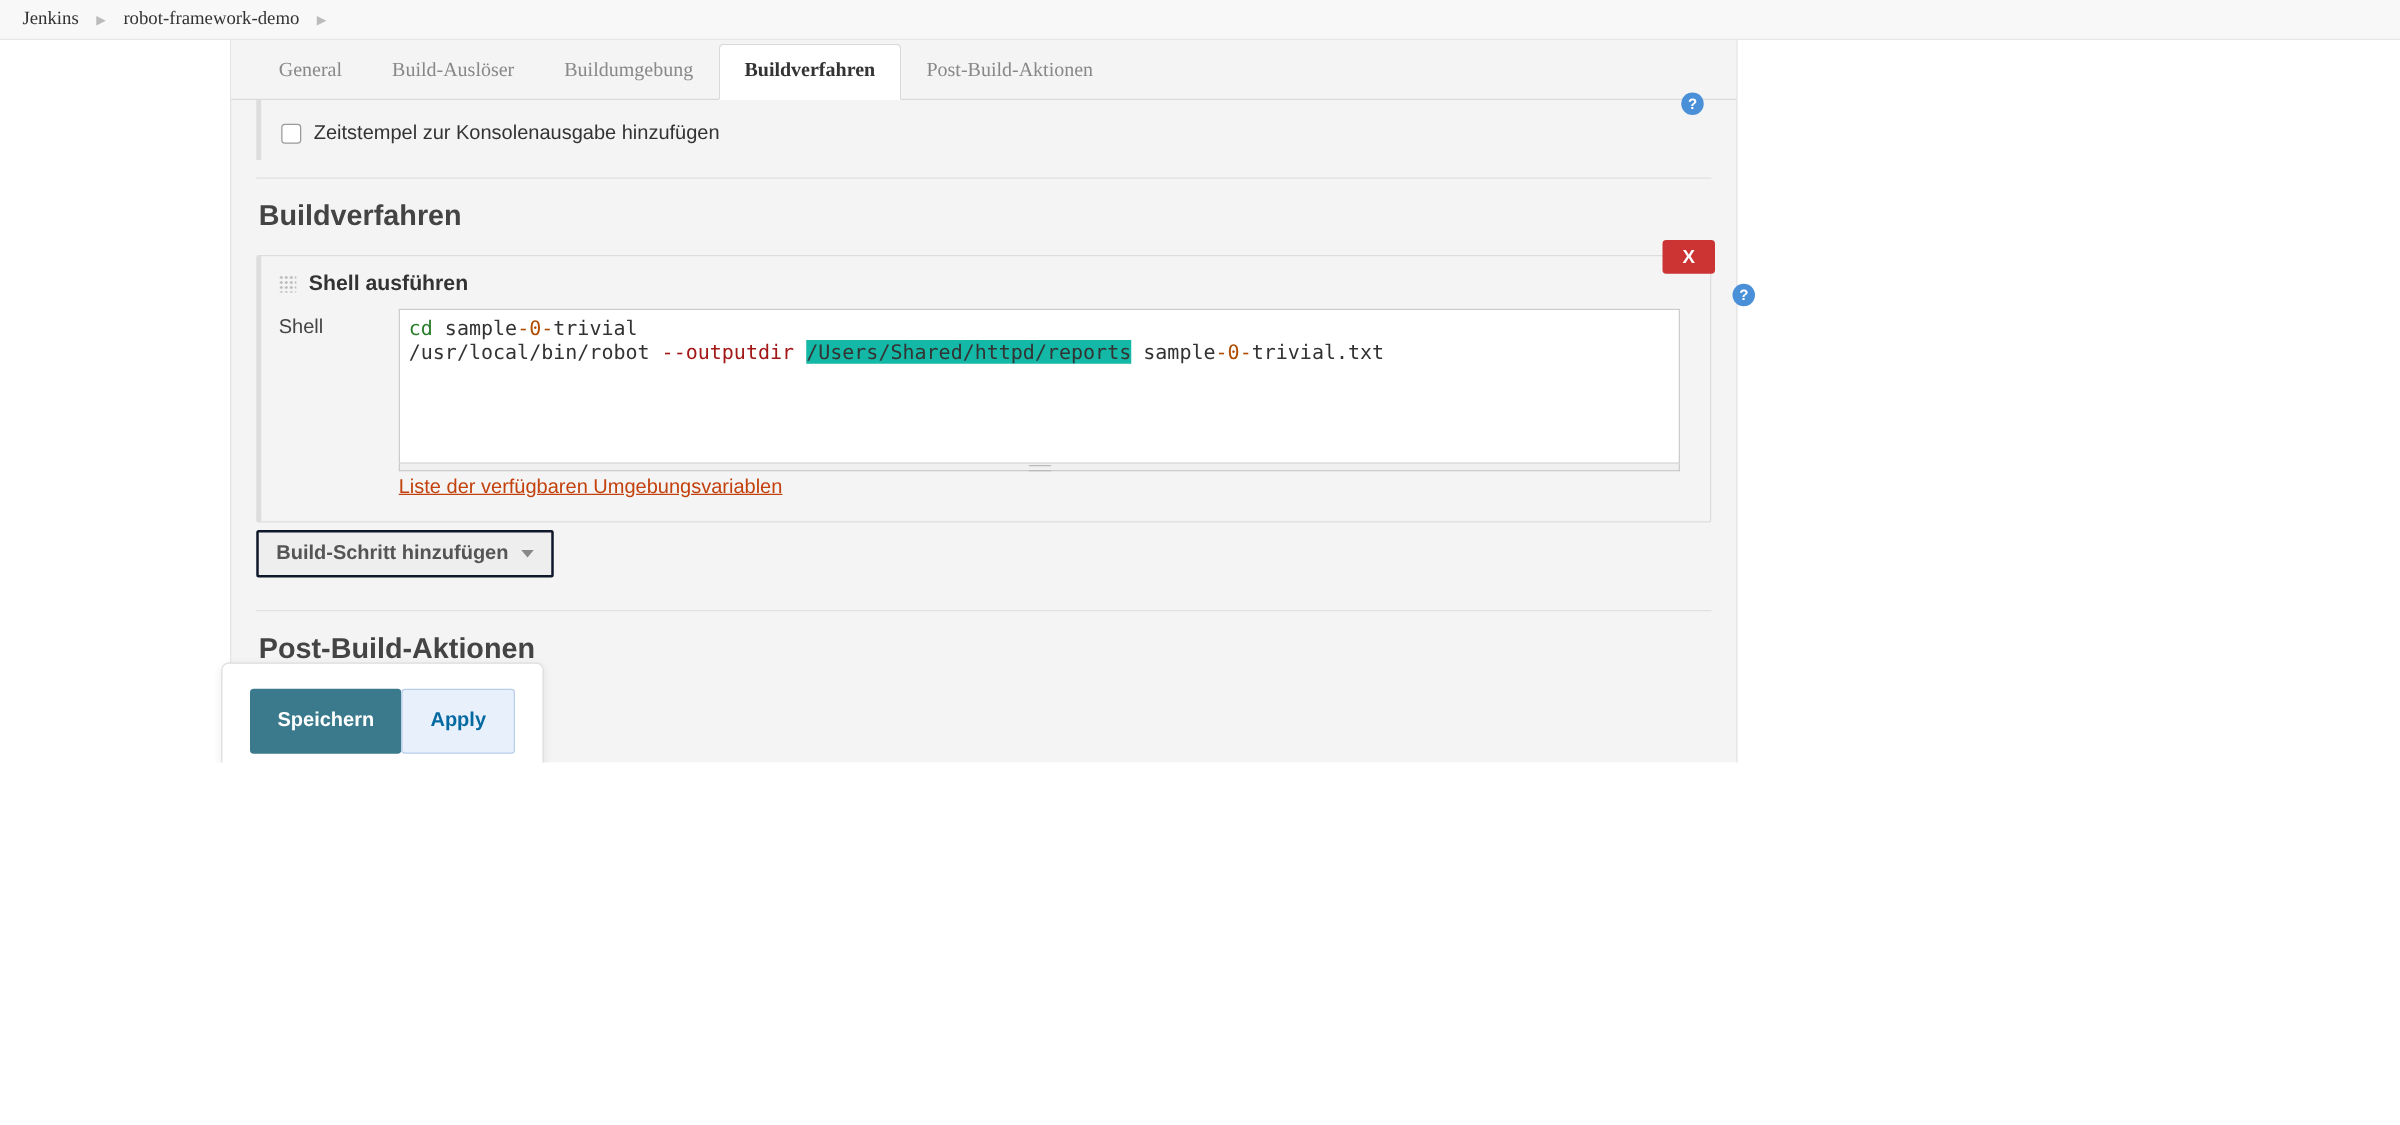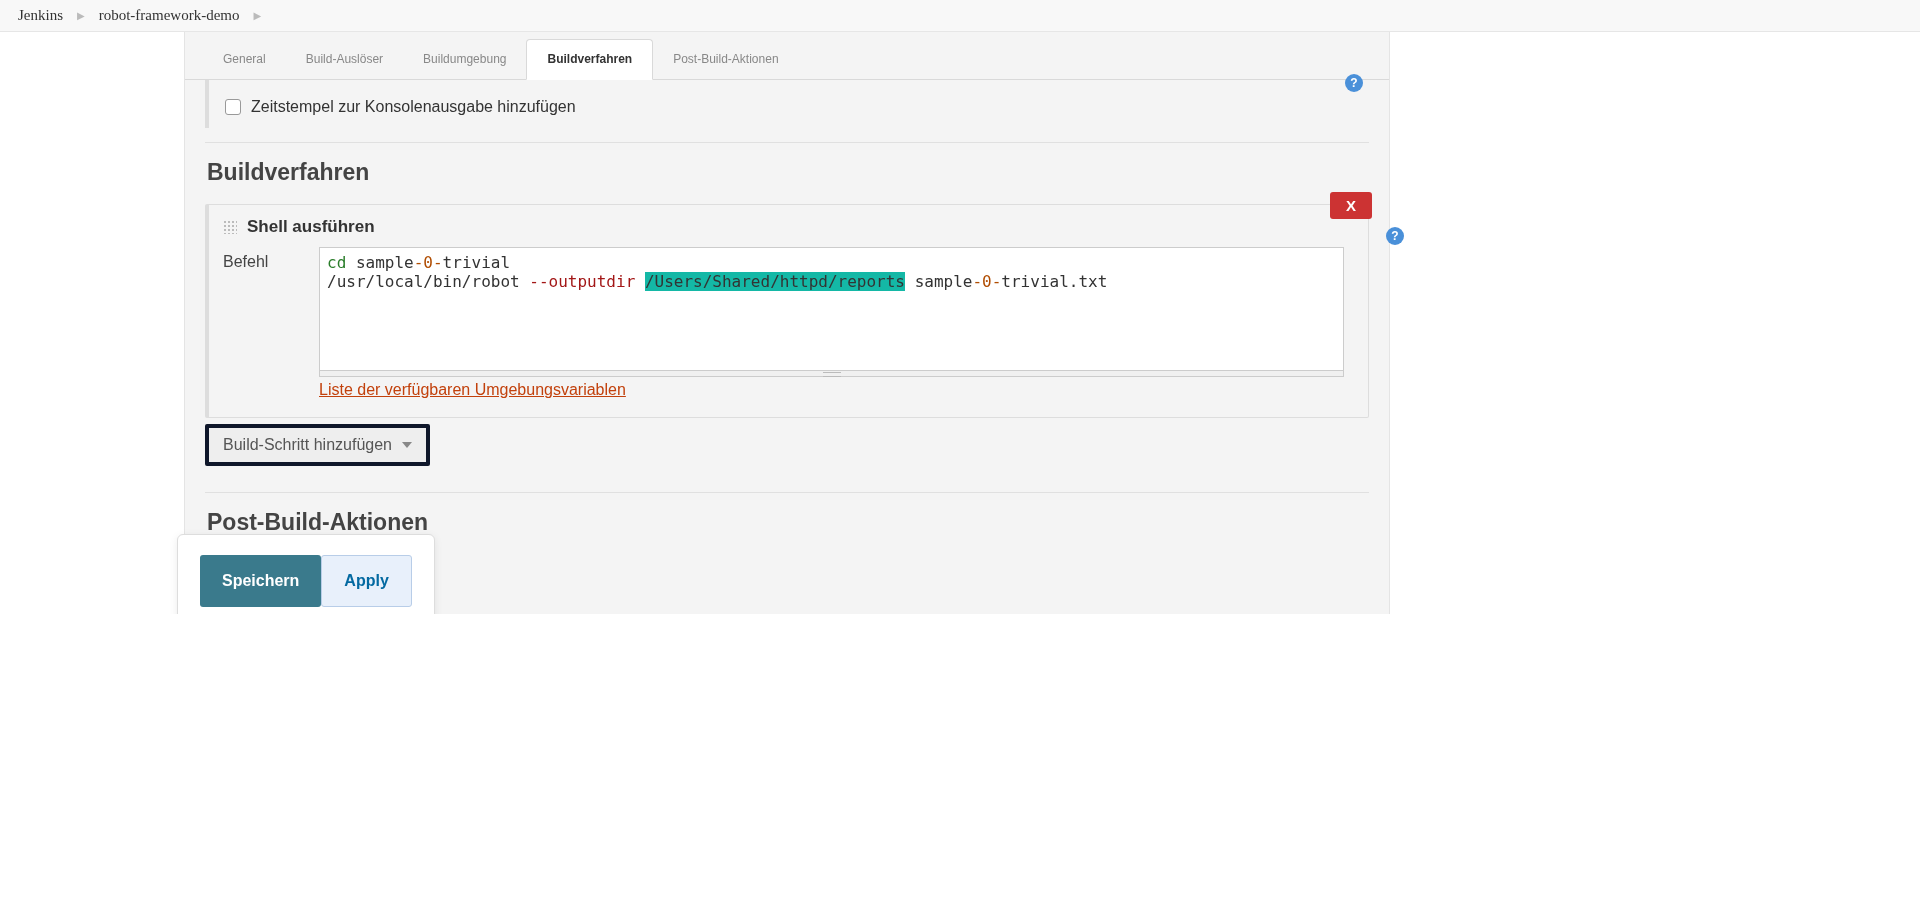--- a/index.html
+++ b/index.html
@@ -10,21 +10,21 @@
   .breadcrumb-item { color: #333; cursor: pointer; font-family: Liberation Serif, serif; }
   .breadcrumb-sep { color: #bbb; margin: 0 14px; font-size: 10px; }
 
   .page-wrap { display: flex; }
   .left-gutter { width: 184px; flex: 0 0 184px; }
   .main-col   { flex: 0 0 1206px; background: #f4f4f4; border-left: 1px solid #e4e4e4; border-right: 1px solid #e4e4e4; position: relative; }
   .right-gutter { flex: 1; }
 
   
   .tabs { display: flex; align-items: flex-end; height: 48px; padding-left: 18px; border-bottom: 1px solid #d9d9d9; background:#f4f4f4; }
-  .tab { padding: 12px 20px 13px 20px; font-size: 12px; color: #888; cursor: pointer; }
+  .tab { padding: 12px 20px 13px 20px; font-size: 16px; color: #888; cursor: pointer; font-family: Liberation Serif, serif; }
   .tab.active { background: #fff; border: 1px solid #d9d9d9; border-bottom: 1px solid #fff; border-radius: 4px 4px 0 0; color: #333; font-weight: 600; position: relative; top: 1px; }
 
   .content { padding: 0 20px 60px 20px; }
 
   
   .cutoff-box { border-left: 4px solid #ddd; background:#f4f4f4; padding: 0 16px 12px 16px; margin-bottom: 6px; position: relative; }
   .cutoff-line1 { height: 4px; overflow: hidden; color:#555; font-size:15px; }
   .chk-row { display:flex; align-items:center; margin-top:14px; font-size:16px; color:#333; }
   .chk { width:16px; height:16px; border:1px solid #999; border-radius:3px; margin-right:10px; background:#fff; cursor:pointer; }
   .help-icon { position:absolute; right:6px; top:-6px; width:18px; height:18px; border-radius:50%; background:#4a90d9; color:#fff; font-size:12px; font-weight:bold; line-height:18px; text-align:center; cursor:pointer; }
@@ -49,21 +49,21 @@
   .cmd-area .cmd-keyword { color:#2a7d2a; }
   .cmd-area .cmd-num { color:#b04c00; }
   .cmd-area .cmd-flag { color:#a31717; }
   .cmd-area .cmd-sel { background:#14b8a6; }
   .cmd-resize { height:6px; border:1px solid #ccc; border-top:none; background:#f0f0f0; position:relative; }
   .cmd-resize::after{ content:""; position:absolute; left:50%; top:1px; width:18px; height:3px; border-top:1px solid #bbb; border-bottom:1px solid #bbb; transform:translateX(-50%);}
 
   .env-link { display:inline-block; margin-top:4px; font-size:16px; color:#c2410c; text-decoration:underline; cursor:pointer; }
 
   
-  .add-btn { display:inline-flex; align-items:center; background:#eee; border:4px solid #0f172a; padding:8px 14px; font-size:16px; color:#555; font-weight:400; border-radius:2px; cursor:pointer; margin-top:2px; }
+  .add-btn { display:inline-flex; align-items:center; background:#eee; border:2px solid #0f172a; padding:8px 14px; font-size:16px; color:#555; font-weight:700; border-radius:2px; cursor:pointer; margin-top:2px; }
   .add-btn .caret { margin-left:10px; border-top:6px solid #888; border-left:5px solid transparent; border-right:5px solid transparent; }
 
   
   .action-bar { position:absolute; left:-8px; bottom:-14px; background:#fff; border:1px solid #ddd; border-radius:6px; box-shadow:0 2px 8px rgba(0,0,0,0.08); padding:20px 22px; display:flex; }
   .btn-primary { background:#3a7a8c; color:#fff; border:none; padding:12px 22px; font-size:16px; font-weight:600; border-radius:3px; cursor:pointer; }
   .btn-secondary { background:#e8f0fb; color:#0369a1; border:1px solid #b8cde8; padding:16px 22px; font-size:16px; font-weight:600; border-radius:3px; cursor:pointer; }
 </style>
 </head>
 <body>
 
@@ -103,21 +103,21 @@
 
       <div style="position:relative;">
         <div class="step-outer">
           <div class="delete-x">X</div>
           <div class="step-help">?</div>
           <div class="step-head">
             <div class="grip"></div>
             <span>Shell ausführen</span>
           </div>
           <div class="cmd-row">
-            <div class="cmd-label">Befehl</div>
+            <div class="cmd-label">Shell</div>
             <div class="cmd-area-wrap">
               <div class="cmd-area" contenteditable="false" style=""><span class="cmd-keyword">cd</span><span> sample</span><span class="cmd-num">-0-</span><span>trivial</span><br><span>/usr/local/bin/robot </span><span class="cmd-flag">--outputdir</span><span> </span><span class="cmd-sel">/Users/Shared/httpd/reports</span><span> sample</span><span class="cmd-num">-0-</span><span>trivial.txt</span></div>
               <div class="cmd-resize"></div>
               <a class="env-link">Liste der verfügbaren Umgebungsvariablen</a>
             </div>
           </div>
         </div>
       </div>
 
       <div class="add-btn">

